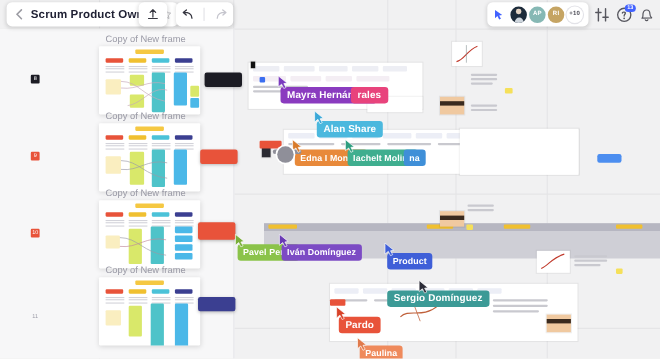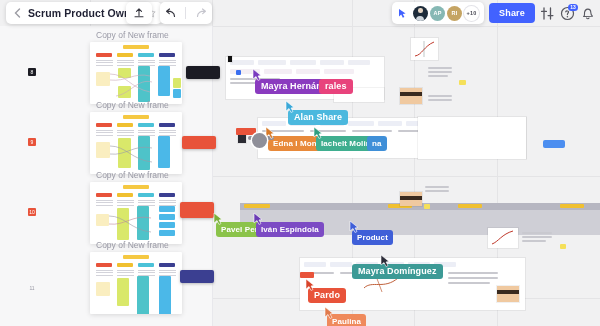--- a/index.html
+++ b/index.html
@@ -433,31 +433,31 @@
   <div class="tag small" style="left:248px;top:136px;background:#8f8f99;width:16px;"></div>
   <div style="position:absolute;left:252px;top:133px;width:15px;height:15px;border-radius:50%;background:#8f8f99;box-shadow:0 0 0 1.5px #fff;z-index:32;"></div>
 
   <svg class="cursor" style="left:213px;top:212px" viewBox="0 0 10 13">
       <path d="M1 1 L1 11 L4 8.5 L6 12.5 L8 11.5 L6 8 L9 7.5 Z" fill="#7aae3a" stroke="#fff" stroke-width=".6"></path>
     </svg>
   <div class="tag small" style="left:216px;top:222px;background:#8bc34a;">Pavel Perea</div>
   <svg class="cursor" style="left:253px;top:212px" viewBox="0 0 10 13">
       <path d="M1 1 L1 11 L4 8.5 L6 12.5 L8 11.5 L6 8 L9 7.5 Z" fill="#6a3bb4" stroke="#fff" stroke-width=".6"></path>
     </svg>
-  <div class="tag small" style="left:256px;top:222px;background:#7c4bc4;">Iván Espíndola</div>
+  <div class="tag small" style="left:256px;top:222px;background:#7c4bc4;">Iván Domínguez</div>
 
   <svg class="cursor" style="left:349px;top:220px" viewBox="0 0 10 13">
       <path d="M1 1 L1 11 L4 8.5 L6 12.5 L8 11.5 L6 8 L9 7.5 Z" fill="#3f5fd8" stroke="#fff" stroke-width=".6"></path>
     </svg>
   <div class="tag small" style="left:352px;top:230px;background:#3f5fd8;">Product</div>
 
   <svg class="cursor" style="left:380px;top:254px" viewBox="0 0 10 13">
       <path d="M1 1 L1 11 L4 8.5 L6 12.5 L8 11.5 L6 8 L9 7.5 Z" fill="#2c2c38" stroke="#fff" stroke-width=".6"></path>
     </svg>
-  <div class="tag" style="left:352px;top:264px;background:#3c9a96;">Mayra Domínguez</div>
+  <div class="tag" style="left:352px;top:264px;background:#3c9a96;">Sergio Domínguez</div>
 
   <svg class="cursor" style="left:305px;top:278px" viewBox="0 0 10 13">
       <path d="M1 1 L1 11 L4 8.5 L6 12.5 L8 11.5 L6 8 L9 7.5 Z" fill="#d8432a" stroke="#fff" stroke-width=".6"></path>
     </svg>
   <div class="tag" style="left:308px;top:288px;background:#e8533a;">Pardo</div>
 
   <svg class="cursor" style="left:324px;top:306px" viewBox="0 0 10 13">
       <path d="M1 1 L1 11 L4 8.5 L6 12.5 L8 11.5 L6 8 L9 7.5 Z" fill="#e07a4c" stroke="#fff" stroke-width=".6"></path>
     </svg>
   <div class="tag small" style="left:327px;top:314px;background:#ef8a5c;">Paulina</div>
@@ -495,21 +495,20 @@
     <div id="presence-group">
       <svg id="cursor-toggle" viewBox="0 0 12 12">
           <path d="M2 2 L2 9.5 L4.2 7.5 L5.8 10.8 L7.4 10 L5.8 7 L8.6 6.6 Z" fill="#4262ff"></path>
         </svg>
       <div class="avatar photo"></div>
       <div class="avatar" style="background:#86b8b4;">AP</div>
       <div class="avatar" style="background:#c5a463;">RI</div>
       <div class="avatar more">+10</div>
     </div>
 
-    <button id="share-button">Share</button>
 
     <svg class="hicon" viewBox="0 0 15 15">
         <path d="M4 2 L4 13 M10.5 2 L10.5 13" stroke="#2b2b35" stroke-width="1.3" stroke-linecap="round"></path>
         <path d="M1.6 5.4 L6.4 5.4 M8.1 9.6 L12.9 9.6" stroke="#2b2b35" stroke-width="1.3" stroke-linecap="round"></path>
       </svg>
 
     <div id="help-wrap">
       <svg class="hicon" viewBox="0 0 15 15">
           <circle cx="7.5" cy="7.5" r="6" fill="none" stroke="#2b2b35" stroke-width="1.2"></circle>
           <path d="M5.8 5.8 C5.8 4.6, 9.2 4.6, 8.4 6.4 C8 7.3, 7.4 7.4, 7.4 8.6" fill="none" stroke="#2b2b35" stroke-width="1.2" stroke-linecap="round"></path>

